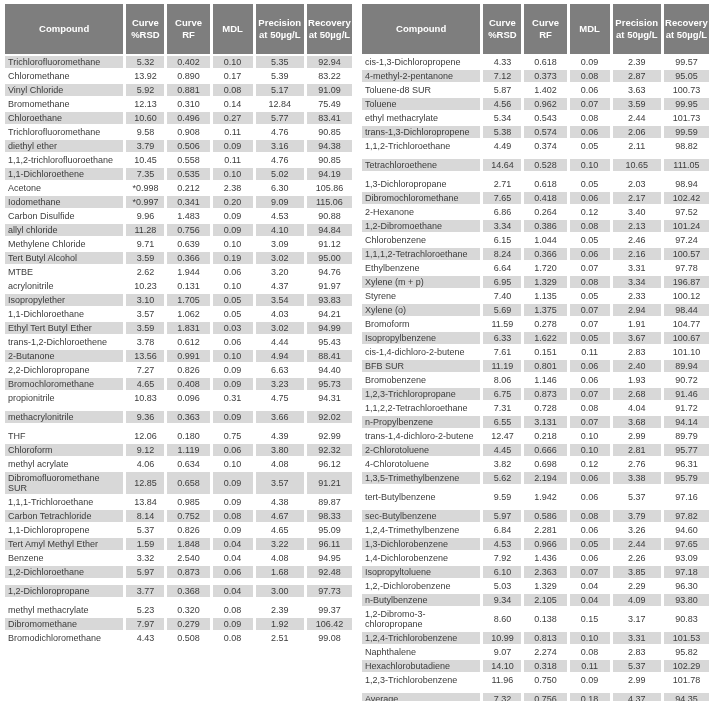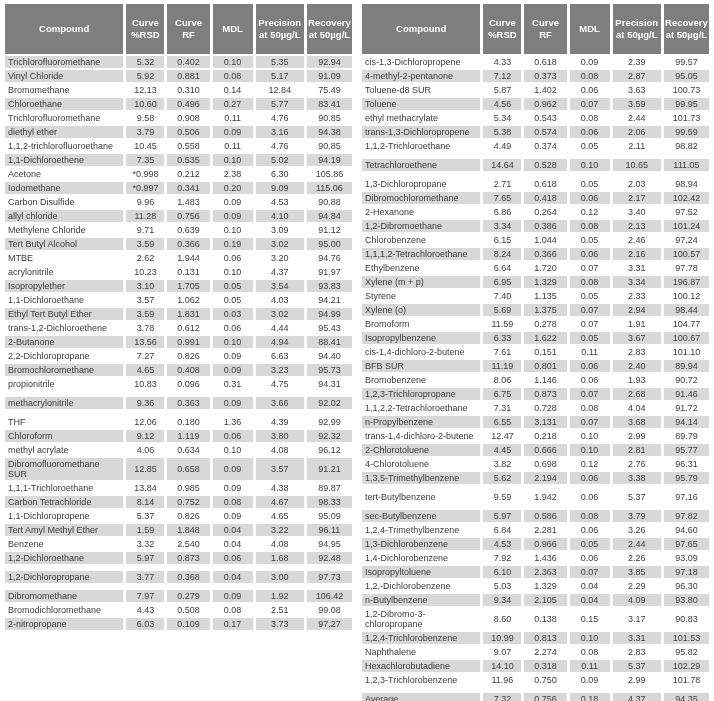--- a/index.html
+++ b/index.html
@@ -81,20 +81,28 @@
     </thead>
     <tbody>
         <tr class="shaded">
           <td class="compound">Trichlorofluoromethane</td>
           <td class="num">5.32</td>
           <td class="num">0.402</td>
           <td class="num">0.10</td>
           <td class="num">5.35</td>
           <td class="num">92.94</td>
         </tr>
+        <tr>
+          <td class="compound">Chloromethane</td>
+          <td class="num">13.92</td>
+          <td class="num">0.890</td>
+          <td class="num">0.17</td>
+          <td class="num">5.39</td>
+          <td class="num">83.22</td>
+        </tr>
         <tr class="shaded">
           <td class="compound">Vinyl Chloride</td>
           <td class="num">5.92</td>
           <td class="num">0.881</td>
           <td class="num">0.08</td>
           <td class="num">5.17</td>
           <td class="num">91.09</td>
         </tr>
         <tr>
           <td class="compound">Bromomethane</td>
@@ -283,21 +291,21 @@
           <td class="num">3.66</td>
           <td class="num">92.02</td>
         </tr>
         <tr class="spacer">
           <td colspan="6"></td>
         </tr>
         <tr>
           <td class="compound">THF</td>
           <td class="num">12.06</td>
           <td class="num">0.180</td>
-          <td class="num">1.36</td>
+          <td class="num">0.75</td>
           <td class="num">4.39</td>
           <td class="num">92.99</td>
         </tr>
         <tr class="shaded">
           <td class="compound">Chloroform</td>
           <td class="num">9.12</td>
           <td class="num">1.119</td>
           <td class="num">0.06</td>
           <td class="num">3.80</td>
           <td class="num">92.32</td>
@@ -373,43 +381,43 @@
           <td class="compound">1,2-Dichloropropane</td>
           <td class="num">3.77</td>
           <td class="num">0.368</td>
           <td class="num">0.04</td>
           <td class="num">3.00</td>
           <td class="num">97.73</td>
         </tr>
         <tr class="spacer">
           <td colspan="6"></td>
         </tr>
+        <tr>
+          <td class="compound">methyl methacrylate</td>
+          <td class="num">5.23</td>
+          <td class="num">0.320</td>
+          <td class="num">0.08</td>
+          <td class="num">2.39</td>
+          <td class="num">99.37</td>
+        </tr>
         <tr class="shaded">
           <td class="compound">Dibromomethane</td>
           <td class="num">7.97</td>
           <td class="num">0.279</td>
           <td class="num">0.09</td>
           <td class="num">1.92</td>
           <td class="num">106.42</td>
         </tr>
         <tr>
           <td class="compound">Bromodichloromethane</td>
           <td class="num">4.43</td>
           <td class="num">0.508</td>
           <td class="num">0.08</td>
           <td class="num">2.51</td>
           <td class="num">99.08</td>
-        </tr>
-        <tr class="shaded">
-          <td class="compound">2-nitropropane</td>
-          <td class="num">6.03</td>
-          <td class="num">0.109</td>
-          <td class="num">0.17</td>
-          <td class="num">3.73</td>
-          <td class="num">97.27</td>
         </tr>
       </tbody>
   </table>
 
   <table class="voc">
     <colgroup>
       <col style="width:118px">
         <col style="width:38px">
         <col style="width:42px">
       <col style="width:40px">

